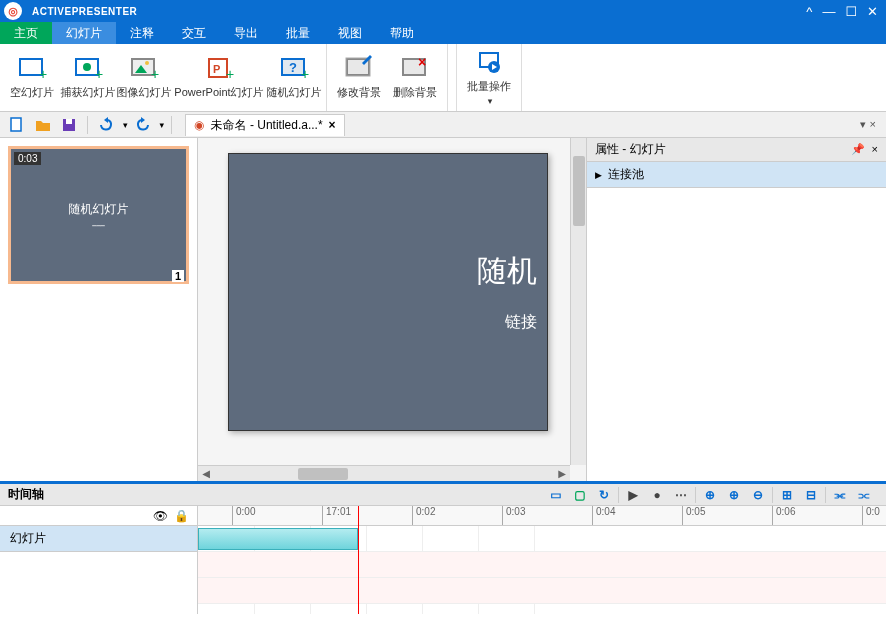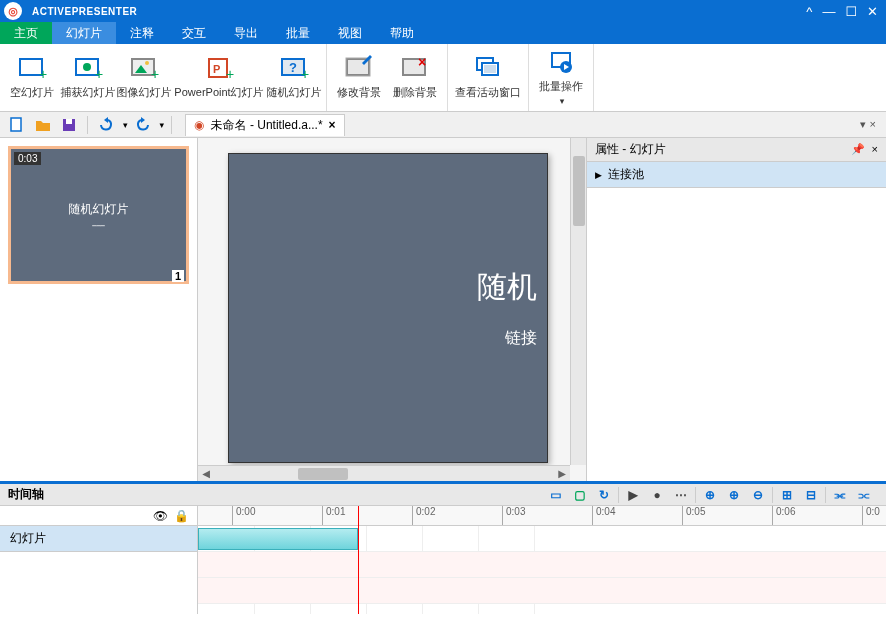--- a/index.html
+++ b/index.html
@@ -35,21 +35,21 @@
 .slide-thumb { border: 3px solid #f7b98e; background: #5e6b7d; height: 138px; position: relative; display: flex; align-items: center; justify-content: center; color: #fff; font-size: 12px; }
 .slide-thumb .time-badge { position: absolute; top: 3px; left: 3px; background: #333; color: #fff; font-size: 10px; padding: 1px 4px; }
 .slide-thumb .num-badge { position: absolute; bottom: -1px; right: 2px; background: #fff; color: #000; font-size: 11px; padding: 0 3px; font-weight: bold; }
 
 .canvas-area { flex: 1; background: #f5f5f5; position: relative; overflow: hidden; }
 .canvas-scroll-v { position: absolute; right: 0; top: 0; width: 16px; height: calc(100% - 16px); background: #e8e8e8; border-left: 1px solid #ccc; }
 .canvas-scroll-v .thumb { position: absolute; top: 18px; left: 2px; width: 12px; height: 70px; background: #c0c0c0; border-radius: 2px; }
 .canvas-scroll-h { position: absolute; bottom: 0; left: 0; right: 16px; height: 16px; background: #e8e8e8; border-top: 1px solid #ccc; display: flex; align-items: center; }
 .canvas-scroll-h .thumb { position: absolute; left: 100px; top: 2px; width: 50px; height: 12px; background: #c0c0c0; border-radius: 2px; }
 .canvas-scroll-h .arrow { width: 16px; text-align: center; font-size: 10px; color: #666; cursor: pointer; }
-.canvas-slide { position: absolute; left: 30px; top: 15px; width: 320px; height: 310px; background: #5e6b7d; box-shadow: 2px 2px 6px rgba(0,0,0,0.3); display: flex; flex-direction: column; align-items: flex-end; justify-content: center; color: #fff; border: 1px solid #333; padding-right: 10px; }
+.canvas-slide { position: absolute; left: 30px; top: 15px; width: 320px; height: 278px; background: #5e6b7d; box-shadow: 2px 2px 6px rgba(0,0,0,0.3); display: flex; flex-direction: column; align-items: flex-end; justify-content: center; color: #fff; border: 1px solid #333; padding-right: 10px; }
 .canvas-slide .t1 { font-size: 30px; font-family: SimSun, serif; }
 .canvas-slide .t2 { font-size: 16px; font-family: SimSun, serif; margin-top: 20px; }
 
 .props-panel { width: 300px; background: #fff; border-left: 1px solid #ccc; display: flex; flex-direction: column; }
 .props-header { background: #e8e8e8; border-bottom: 1px solid #ccc; padding: 3px 8px; font-size: 12px; display: flex; align-items: center; }
 .props-header .pin { margin-left: auto; display: flex; gap: 6px; font-size: 11px; cursor: pointer; }
 .props-item { background: #d0e4f5; padding: 4px 8px; font-size: 12px; display: flex; align-items: center; cursor: pointer; border-bottom: 1px solid #ccc; }
 .props-item::before { content: "▶"; font-size: 9px; margin-right: 6px; }
 
 .timeline-panel { height: 133px; background: #fff; border-top: 3px solid #0a6ed1; display: flex; flex-direction: column; }
@@ -149,28 +149,20 @@
     </div>
     <div class="ribbon-btn">
       <svg>
           <rect x="3" y="4" width="22" height="16" fill="#e8e8e8" stroke="#888" stroke-width="2"></rect>
           <text x="18" y="12" font-size="14" fill="#d00" font-weight="bold">×</text>
         </svg>
       <span>删除背景</span>
     </div>
   </div>
   <div class="ribbon-group">
-    <div class="ribbon-btn w72">
-      <svg>
-          <rect x="4" y="3" width="16" height="12" fill="#fff" stroke="#0a6ed1" stroke-width="2"></rect>
-          <rect x="9" y="8" width="16" height="12" fill="#fff" stroke="#0a6ed1" stroke-width="2"></rect>
-          <rect x="11" y="10" width="12" height="8" fill="#cde"></rect>
-        </svg>
-      <span>查看活动窗口</span>
-    </div>
   </div>
   <div class="ribbon-group">
     <div class="ribbon-btn">
       <svg>
           <rect x="6" y="4" width="18" height="14" fill="#fff" stroke="#0a6ed1" stroke-width="2"></rect>
           <circle cx="20" cy="18" r="6" fill="#0a6ed1"></circle>
           <polygon points="18,15 18,21 23,18" fill="#fff"></polygon>
         </svg>
       <span>批量操作</span>
       <span class="chev">▾</span>
@@ -292,21 +284,21 @@
         <span style="cursor:pointer">👁</span>
         <span style="cursor:pointer;color:#c09020">🔒</span>
       </div>
       <div class="track-label">
         <span>幻灯片</span>
       </div>
     </div>
     <div class="timeline-right">
       <div class="ruler">
         <div class="tick">0:00</div>
-        <div class="tick">0:01</div>
+        <div class="tick">17:01</div>
         <div class="tick">0:02</div>
         <div class="tick">0:03</div>
         <div class="tick">0:04</div>
         <div class="tick">0:05</div>
         <div class="tick">0:06</div>
         <div class="tick">0:0</div>
       </div>
       <div class="grid-line" style="left:56px"></div>
       <div class="grid-line" style="left:112px"></div>
       <div class="grid-line" style="left:168px"></div>

